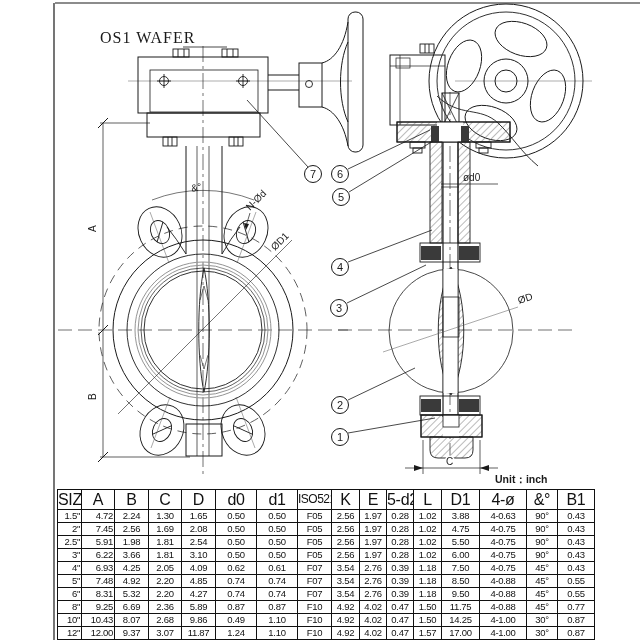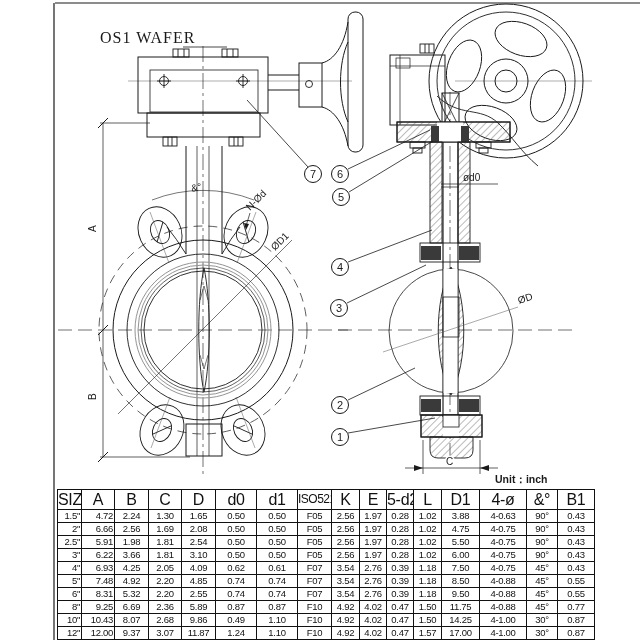--- a/index.html
+++ b/index.html
@@ -337,21 +337,21 @@
           <td>1.97</td>
           <td>0.28</td>
           <td>1.02</td>
           <td>3.88</td>
           <td>4-0.63</td>
           <td>90°</td>
           <td>0.43</td>
         </tr>
         <tr>
           <td class="size-col">2"</td>
-          <td class="a-col">6.66</td>
+          <td class="a-col">7.45</td>
           <td>2.56</td>
           <td>1.69</td>
           <td>2.08</td>
           <td>0.50</td>
           <td>0.50</td>
           <td>F05</td>
           <td>2.56</td>
           <td>1.97</td>
           <td>0.28</td>
           <td>1.02</td>
@@ -430,21 +430,21 @@
           <td>8.50</td>
           <td>4-0.88</td>
           <td>45°</td>
           <td>0.55</td>
         </tr>
         <tr>
           <td class="size-col">6"</td>
           <td class="a-col">8.31</td>
           <td>5.32</td>
           <td>2.20</td>
-          <td>2.55</td>
+          <td>4.27</td>
           <td>0.74</td>
           <td>0.74</td>
           <td>F07</td>
           <td>3.54</td>
           <td>2.76</td>
           <td>0.39</td>
           <td>1.18</td>
           <td>9.50</td>
           <td>4-0.88</td>
           <td>45°</td>

